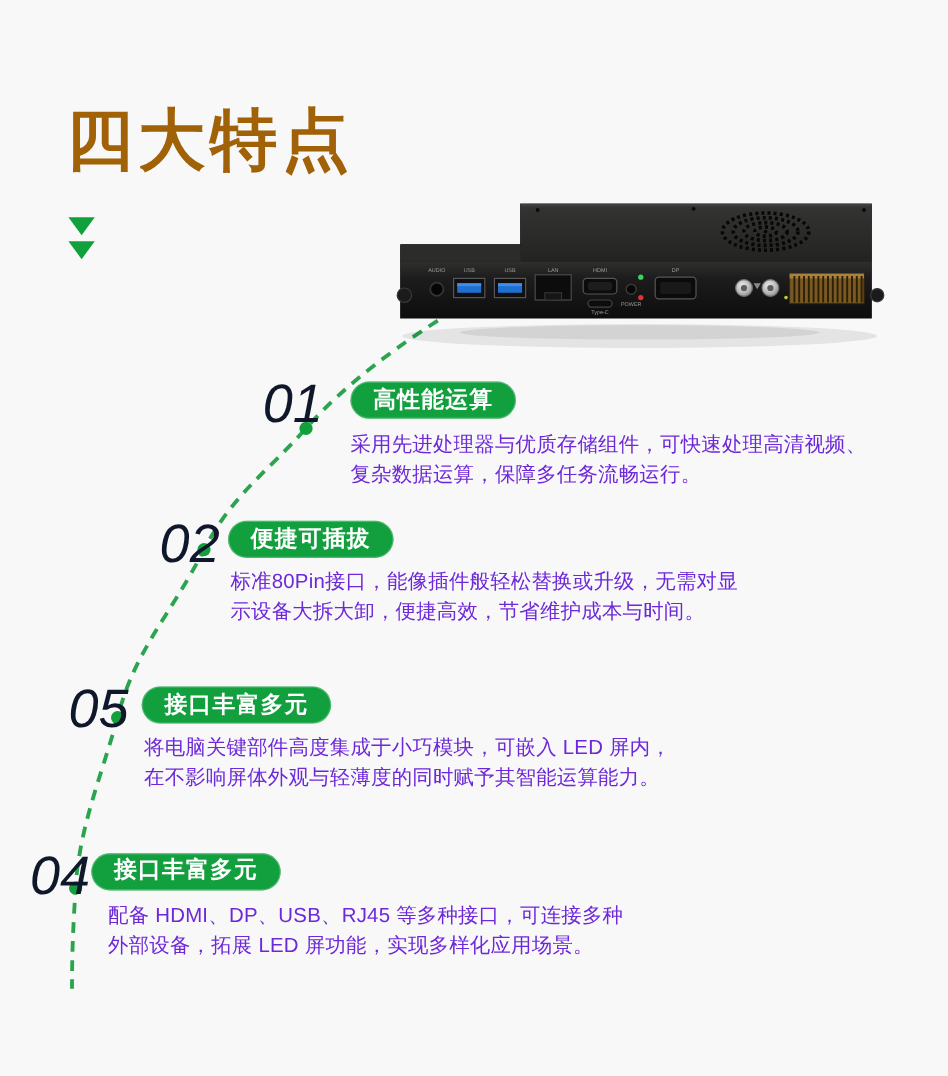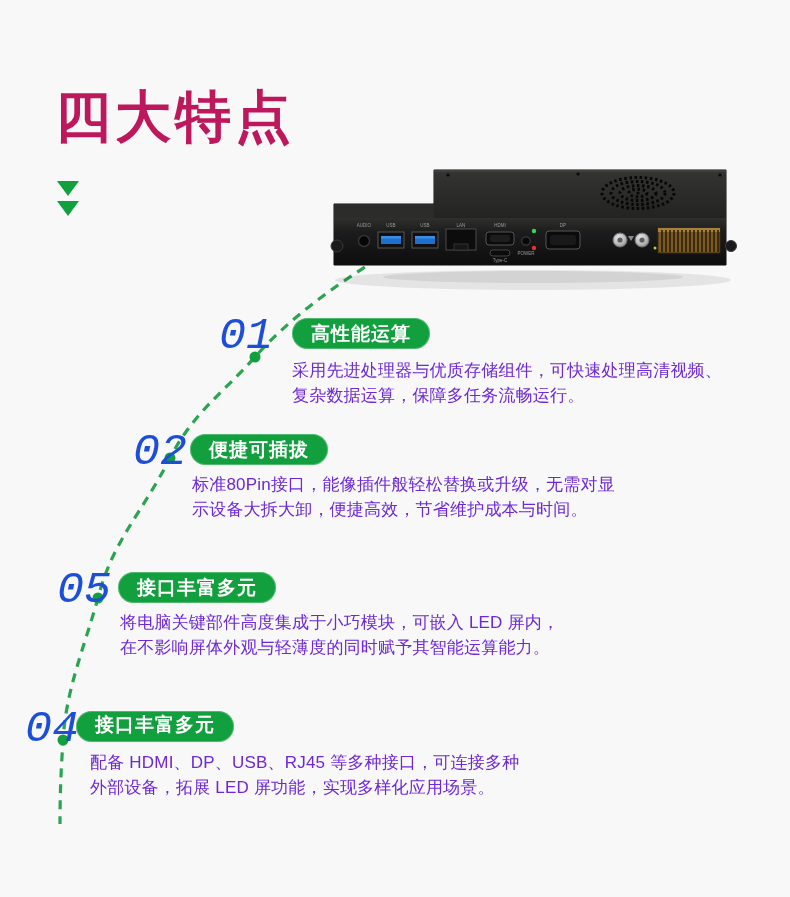--- a/index.html
+++ b/index.html
@@ -5,37 +5,37 @@
   html,body{margin:0;padding:0;}
   body{width:790px;height:897px;background:#f8f8f8;}
   .canvas{
     position:relative;width:790px;height:897px;overflow:hidden;
     background:#f8f8f8;
     font-family:"Liberation Sans","DejaVu Sans",sans-serif;
     color:#333;
   }
   .page-title{
     position:absolute;left:55px;top:86px;
-    font-size:56px;font-weight:700;letter-spacing:4px;color:#be185d;
+    font-size:56px;font-weight:700;letter-spacing:4px;color:#a16207;
     line-height:1.1;white-space:nowrap;
   }
   .down-arrows{position:absolute;left:57px;top:181px;width:24px;}
   .tri{
     width:0;height:0;margin-bottom:5px;
     border-left:11px solid transparent;border-right:11px solid transparent;
     border-top:15px solid #10a03c;
   }
   .curve-svg,.device-svg{position:absolute;pointer-events:none;}
   .curve-svg{left:0;top:0;width:790px;height:897px;}
   .device-svg{left:328px;top:158px;width:420px;height:140px;}
   .feature-num{
     position:absolute;
-    font-family:Liberation Mono, monospace;
+    font-family:Liberation Sans, sans-serif;
     font-style:italic;font-size:45px;line-height:1;
-    color:#1d4ed8;white-space:nowrap;
+    color:#0f172a;white-space:nowrap;
   }
   .pill{
     position:absolute;height:31px;line-height:31px;
     padding:0 19px;border-radius:17px;
     background:#12a03e;color:#ffffff;
     font-size:19px;font-weight:700;letter-spacing:1px;
     box-shadow:inset 0 0 0 1px rgba(255,255,255,0.25);
     white-space:nowrap;
   }
   .desc{

